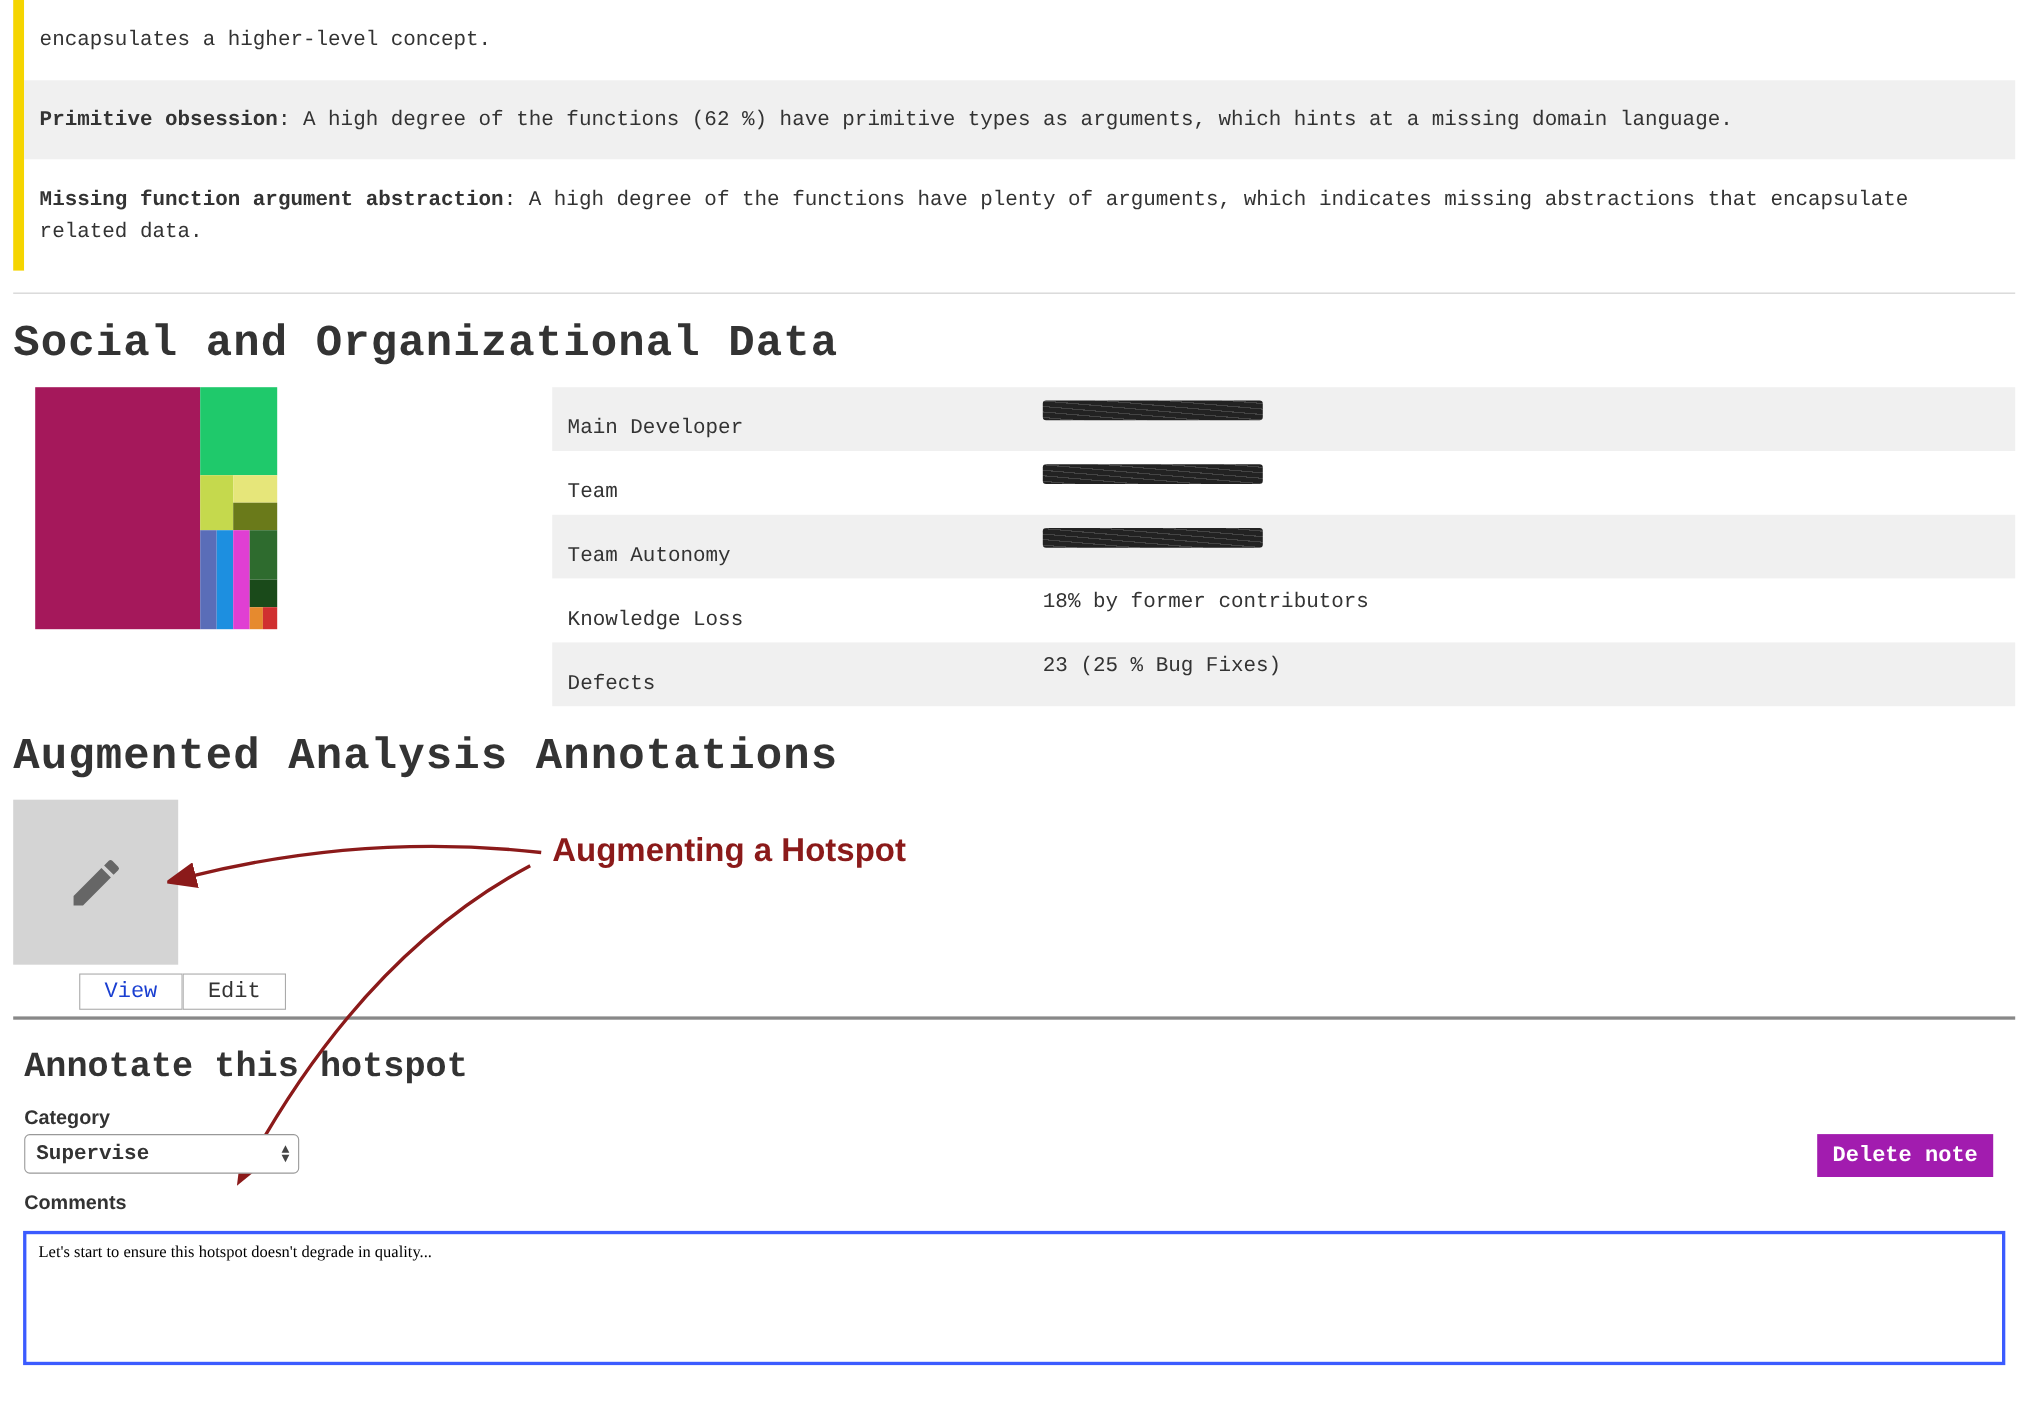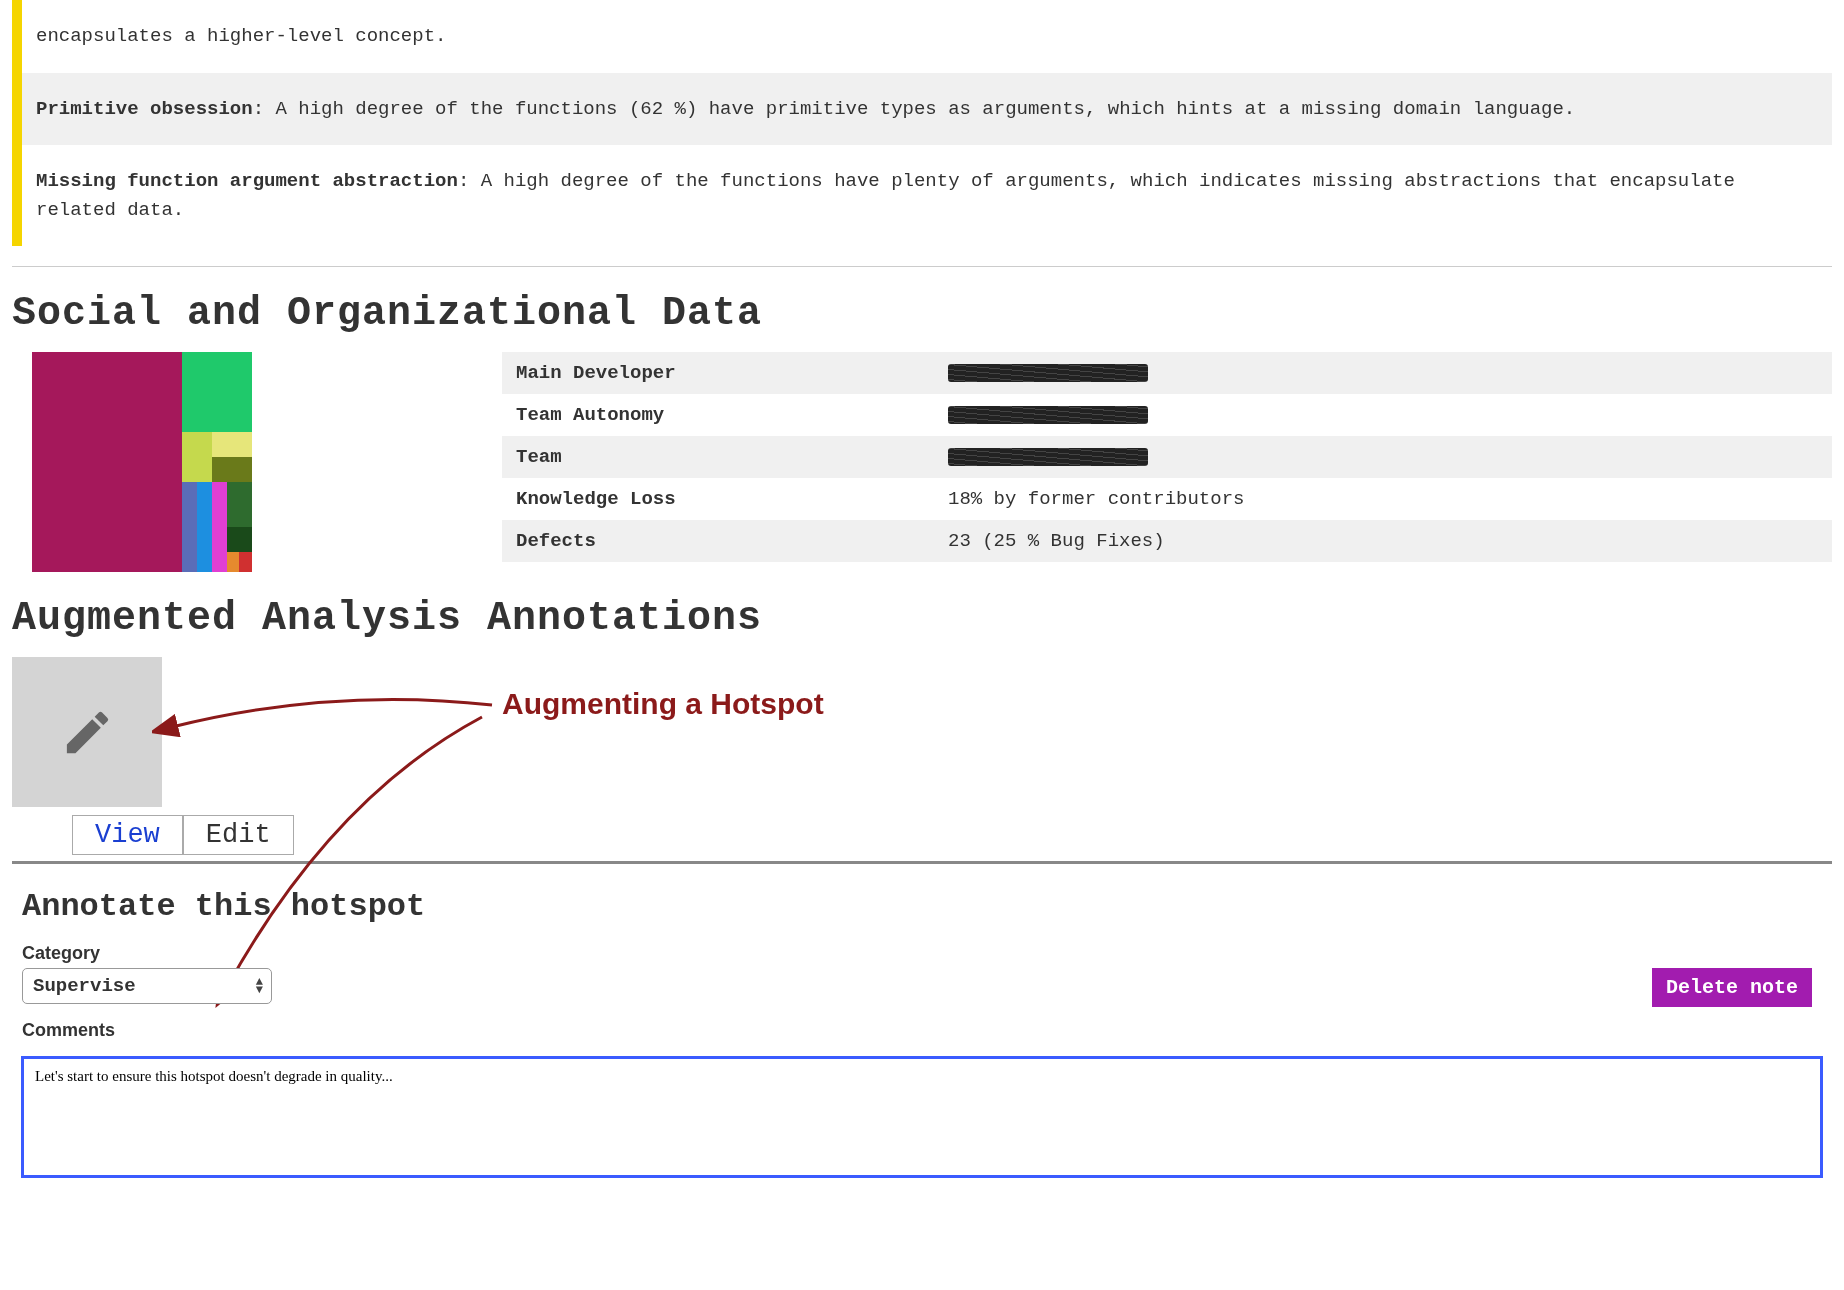--- a/index.html
+++ b/index.html
@@ -62,21 +62,21 @@
 .info-table {
   flex: 1;
   margin-left: 220px;
 }
 .info-row {
   display: flex;
   padding: 10px 14px;
 }
 .info-row:nth-child(odd) { background: #f0f0f0; }
 .info-row:nth-child(even) { background: #fff; }
-.info-label { width: 432px; font-weight: bold; }
+.info-label { width: 432px; font-weight: normal; margin-top: 16px; }
 .info-value { flex: 1; }
 .redacted {
   display: inline-block;
   width: 200px;
   height: 18px;
   background: repeating-linear-gradient(5deg, #222 0 2px, #444 2px 3px, #222 3px 5px);
   border-radius: 3px;
   vertical-align: middle;
 }
 .annot-box {
@@ -111,21 +111,21 @@
   pointer-events: none;
 }
 .tabs {
   margin-top: 8px;
   margin-left: 60px;
 }
 .tab {
   display: inline-block;
   border: 1px solid #aaa;
   padding: 4px 22px;
-  font-size: 27px;
+  font-size: 20px;
   background: #fff;
   cursor: pointer;
 }
 .tab.active { color: #1a3fd1; }
 hr.thick-sep {
   border: none;
   border-top: 3px solid #888;
   margin: 6px 0 24px 0;
 }
 h2 {
@@ -219,25 +219,25 @@
     <div class="cell c10"></div>
       <div class="cell c11"></div>
       <div class="cell c12"></div>
   </div>
   <div class="info-table">
     <div class="info-row">
       <div class="info-label">Main Developer</div>
       <div class="info-value"><span class="redacted"></span></div>
     </div>
     <div class="info-row">
+      <div class="info-label">Team</div>
+      <div class="info-value"><span class="redacted"></span></div>
+    </div>
+    <div class="info-row">
       <div class="info-label">Team Autonomy</div>
-      <div class="info-value"><span class="redacted"></span></div>
-    </div>
-    <div class="info-row">
-      <div class="info-label">Team</div>
       <div class="info-value"><span class="redacted"></span></div>
     </div>
     <div class="info-row">
       <div class="info-label">Knowledge Loss</div>
       <div class="info-value">18% by former contributors</div>
     </div>
     <div class="info-row">
       <div class="info-label">Defects</div>
       <div class="info-value">23 (25 % Bug Fixes)</div>
     </div>

